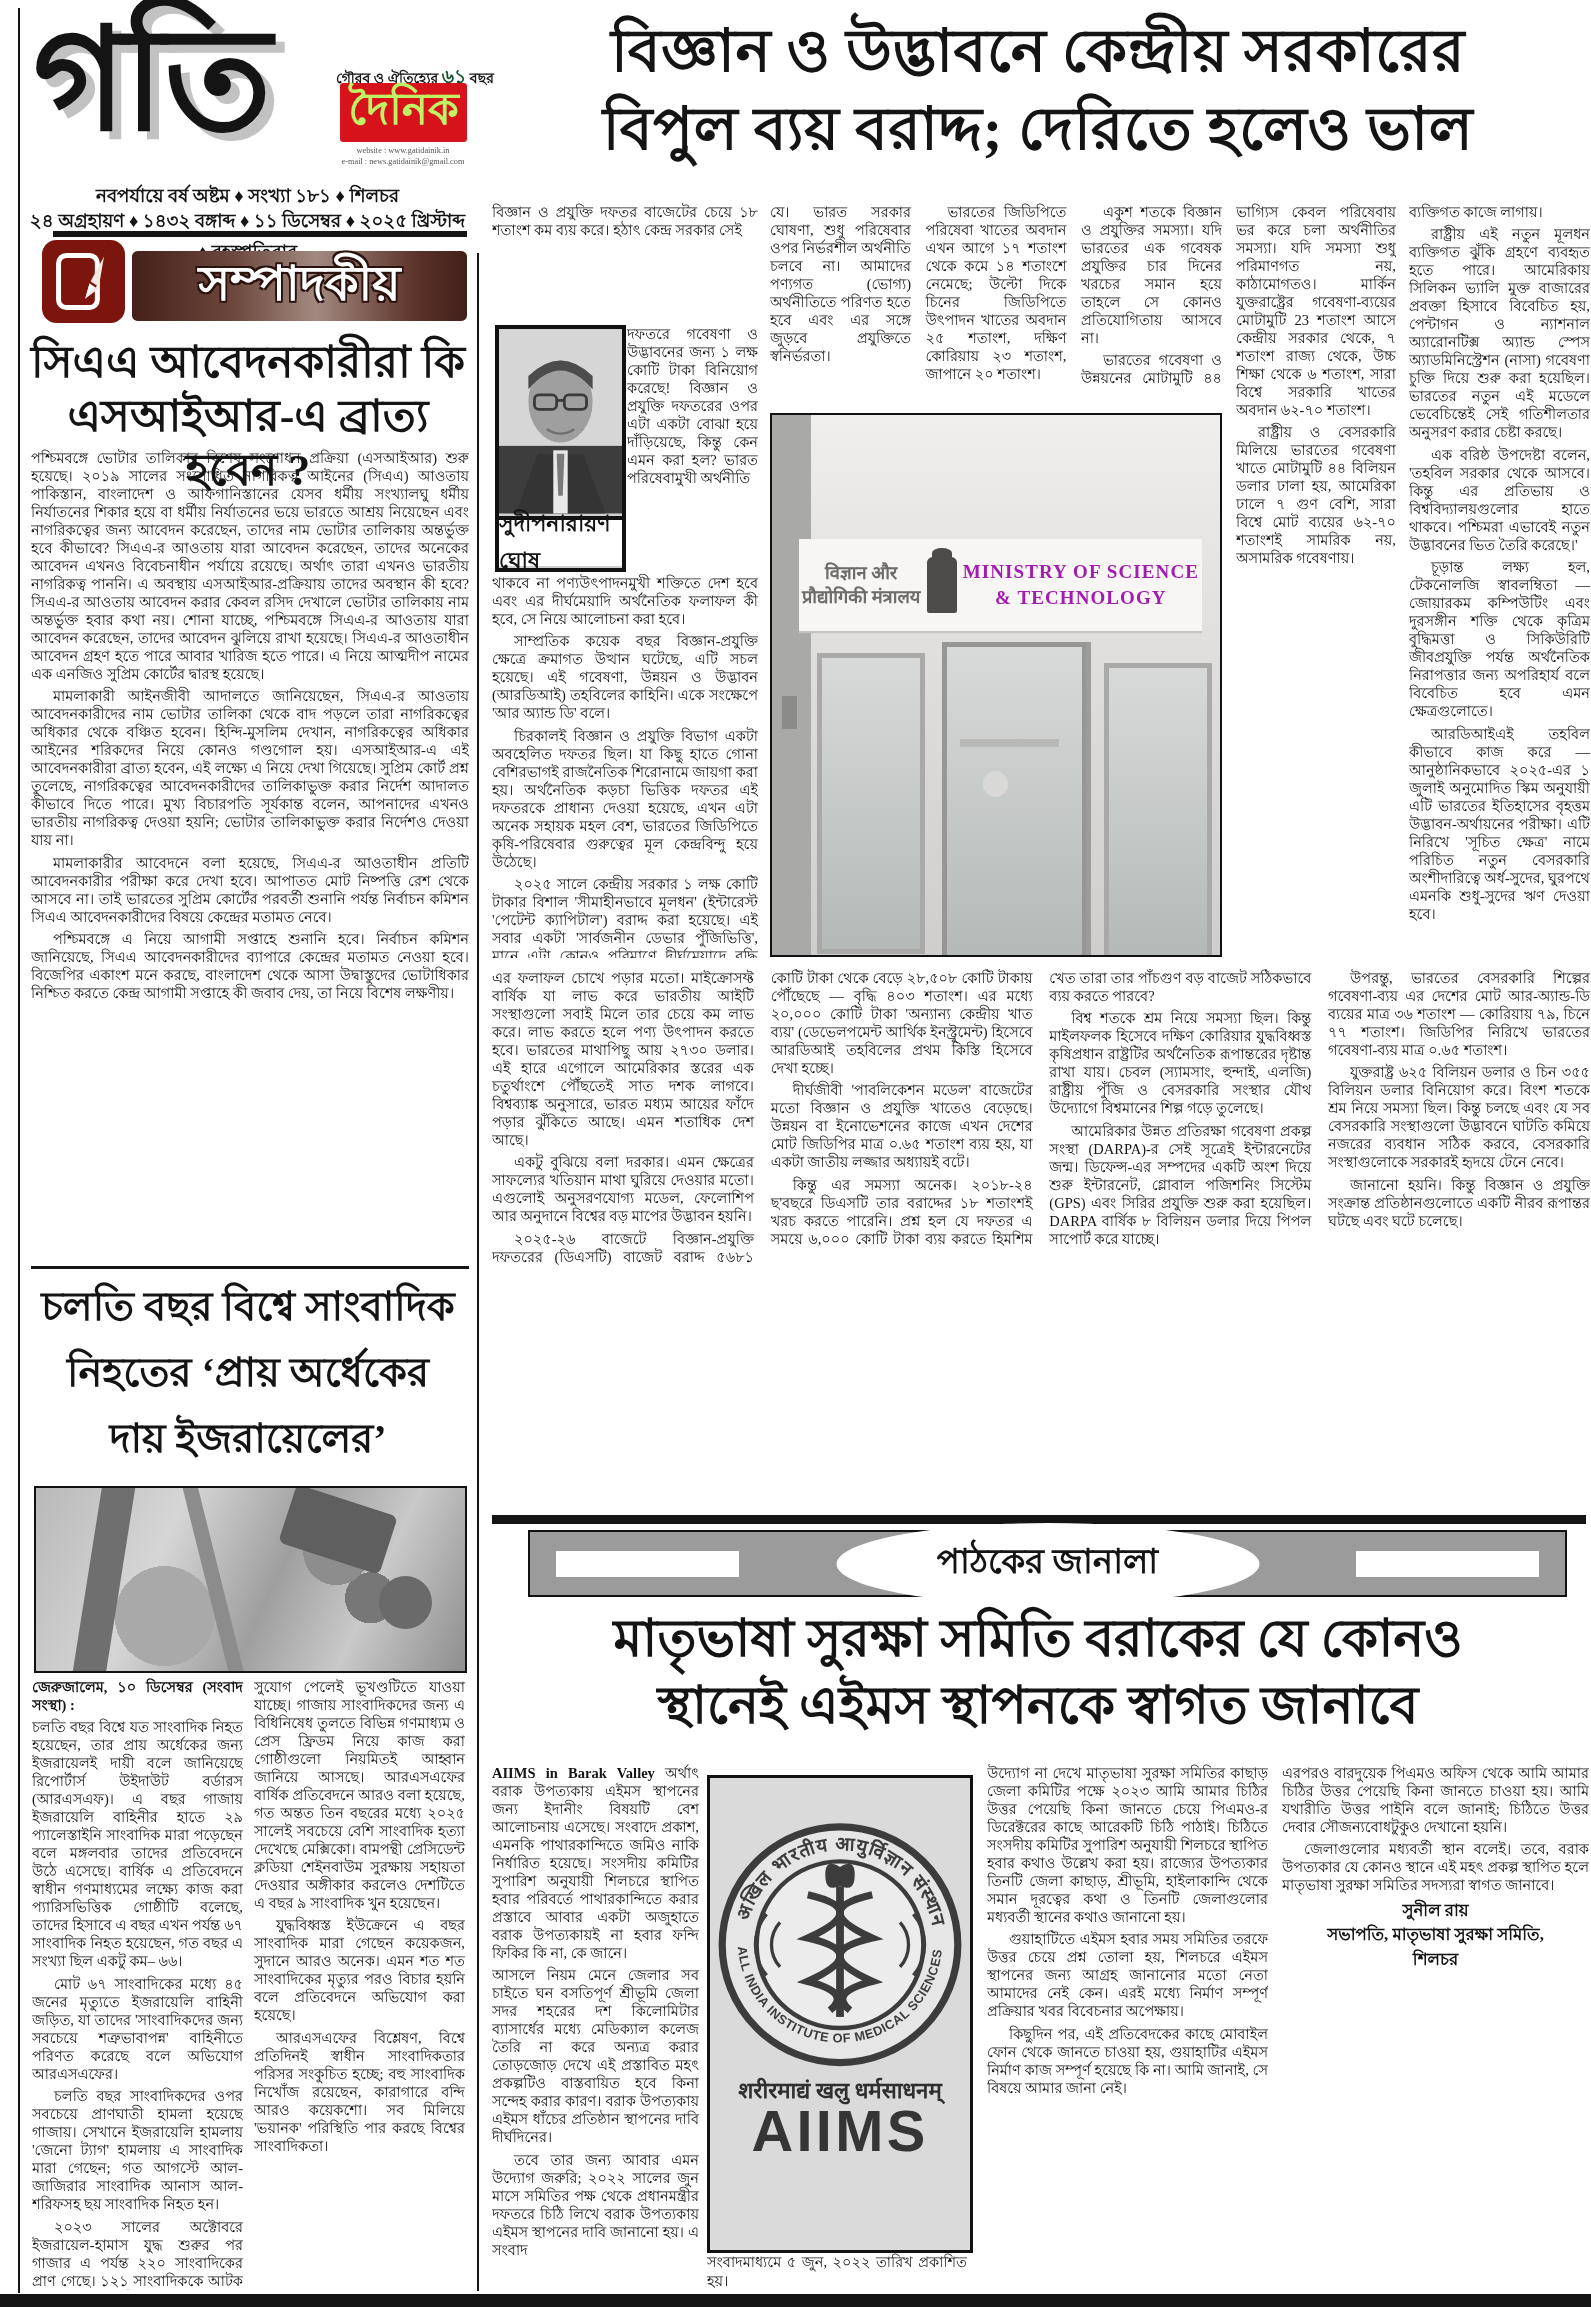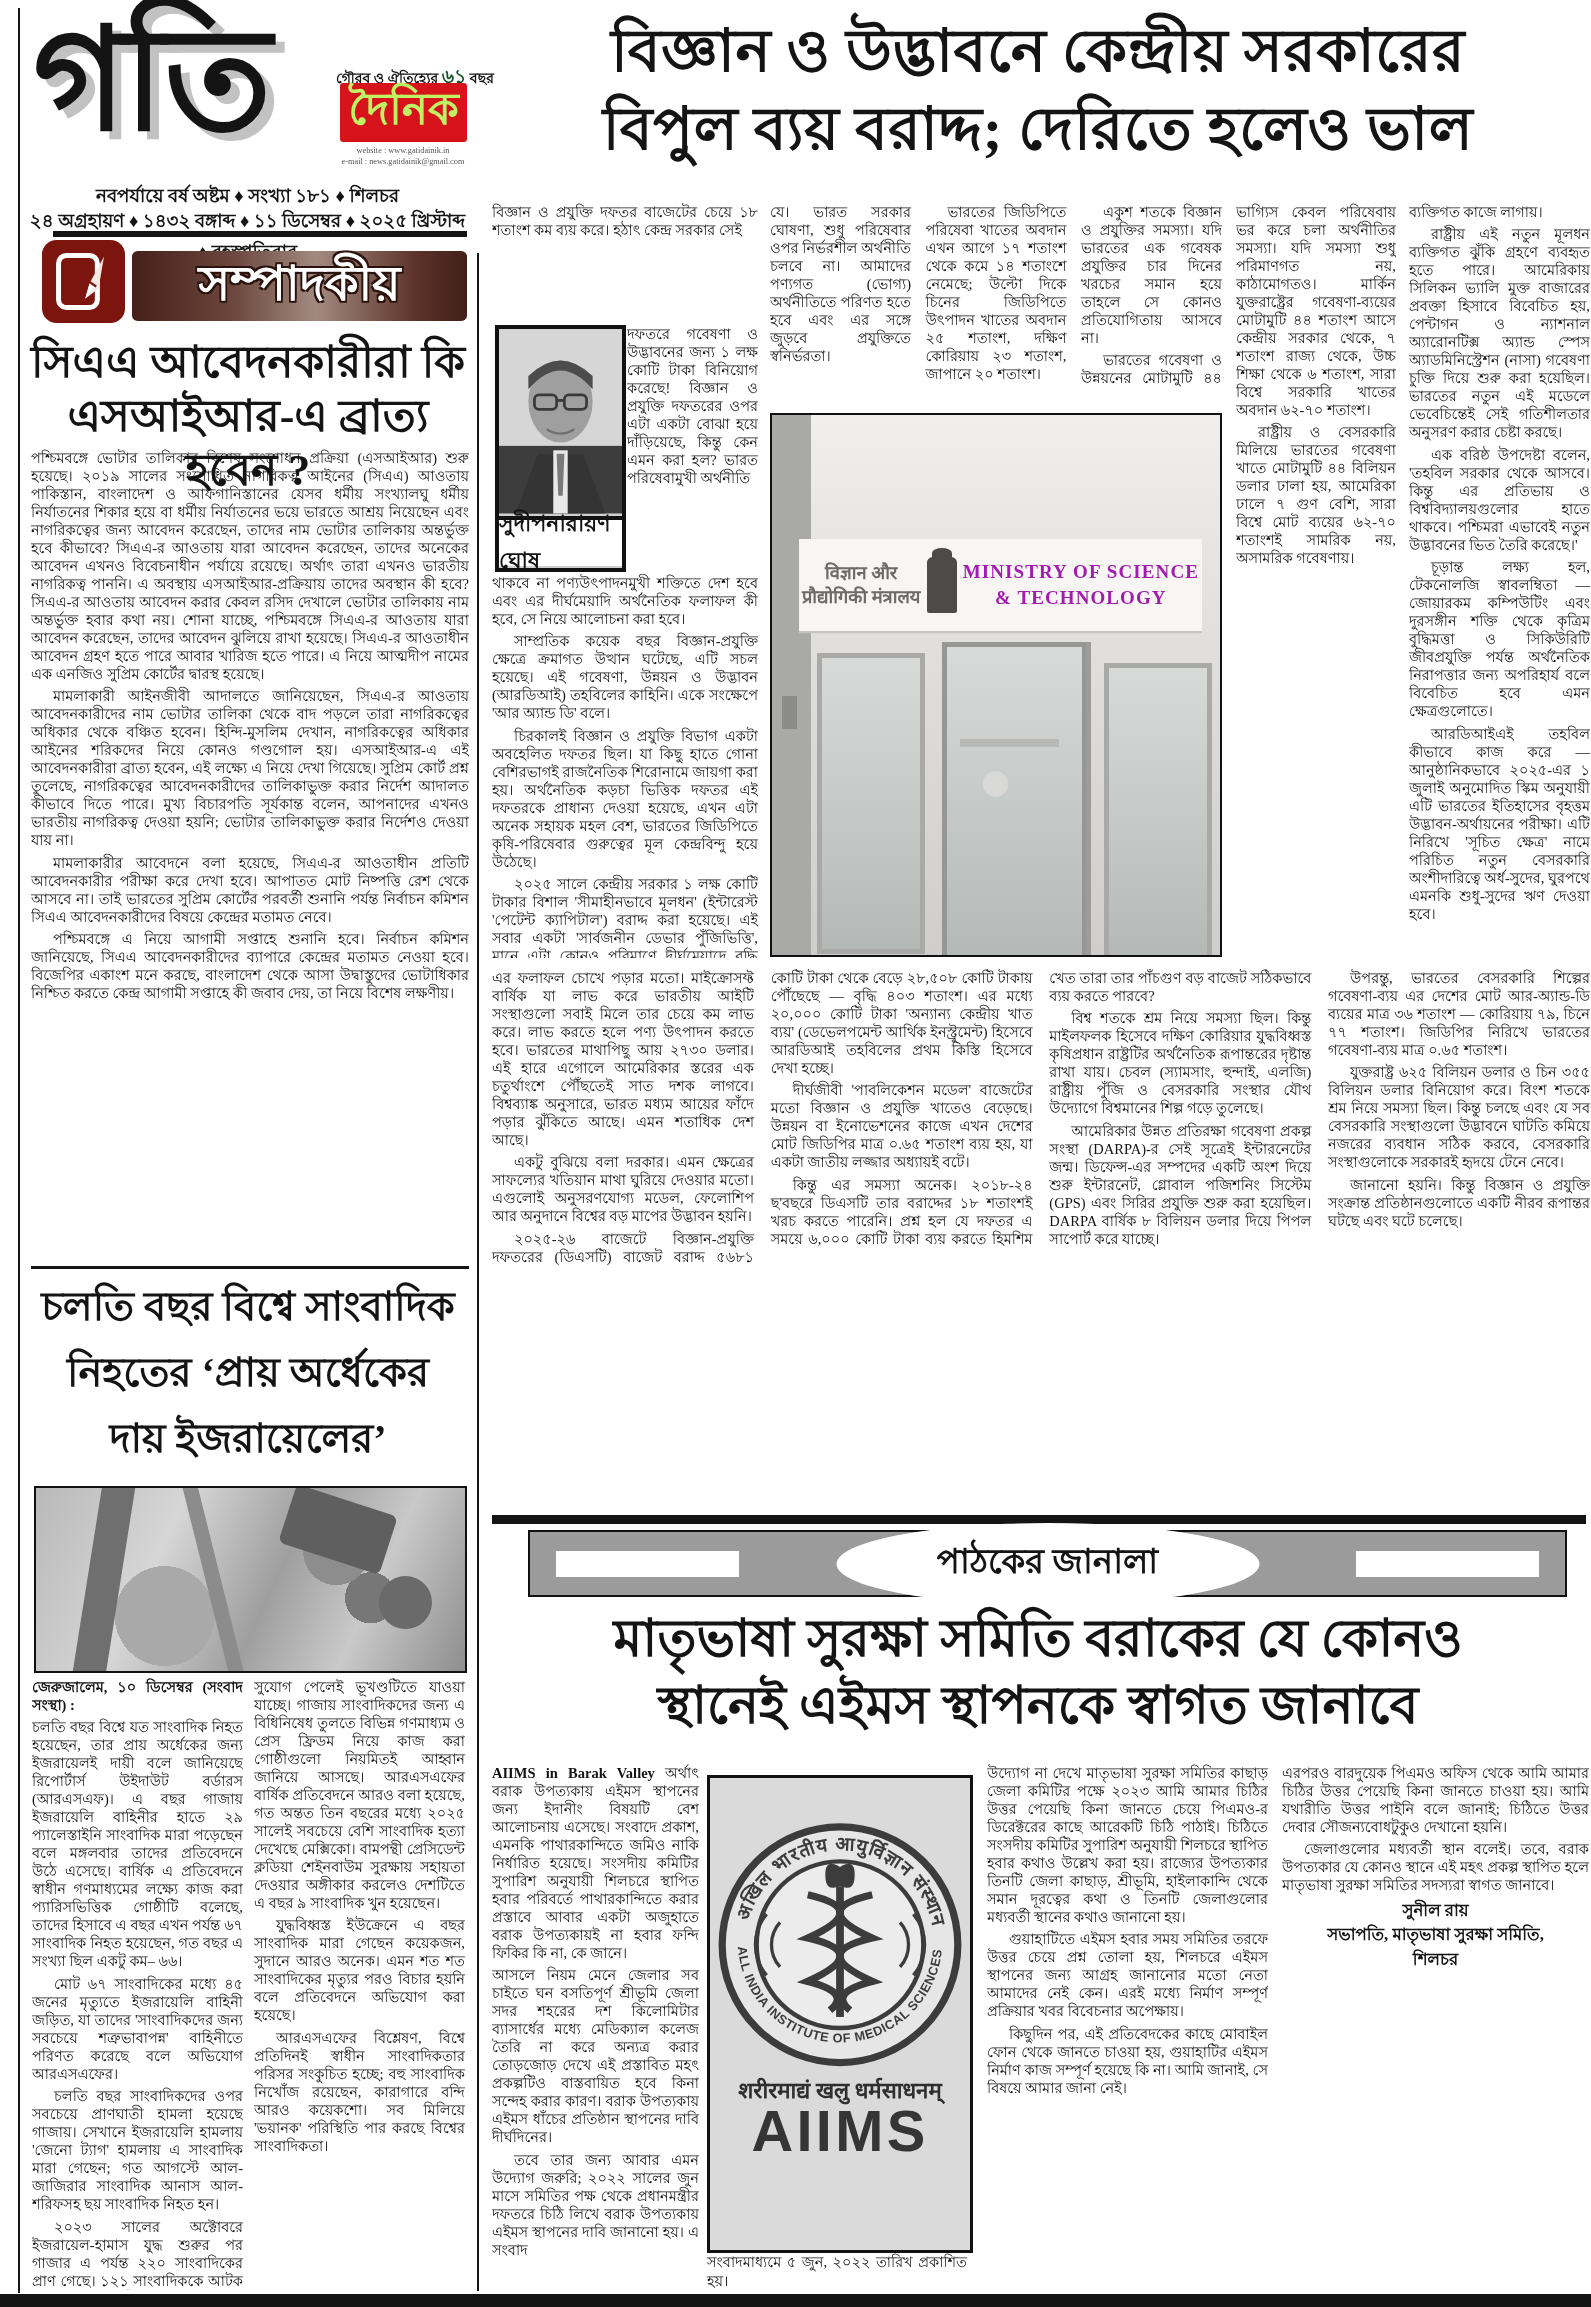--- a/index.html
+++ b/index.html
@@ -150,21 +150,21 @@
     </div>
     <div class="m-door" style="left:10%;top:44%;width:22%;height:54%"></div>
     <div class="m-door" style="left:38%;top:42%;width:30%;height:58%;border-color:#969795"></div>
     <div class="m-bar" style="left:70%;top:42%;width:5.6px;height:58%"></div>
     <div class="m-door" style="left:74%;top:46%;width:22%;height:54%"></div>
     <div class="m-bar" style="left:42%;top:60%;width:22%;height:7.8px;background:#b9bab8"></div>
     <div class="m-bar" style="left:47%;top:66%;width:25.6px;height:25.6px;border-radius:50%;background:#d8d9d7"></div>
   </div>
 
   <div class="abs col" style="left:1236px;top:203px;width:160px;height:751px">
-      <p class="para">ভাগ্যিস কেবল পরিষেবায় ভর করে চলা অর্থনীতির সমস্যা। যদি সমস্যা শুধু পরিমাণগত নয়, কাঠামোগতও। মার্কিন যুক্তরাষ্ট্রের গবেষণা-ব্যয়ের মোটামুটি ৪৪ শতাংশ আসে কেন্দ্রীয় সরকার থেকে, ৭ শতাংশ রাজ্য থেকে, উচ্চ শিক্ষা থেকে ৬ শতাংশ, সারা বিশ্বে সরকারি খাতের অবদান ৬২-৭০ শতাংশ।</p>
+      <p class="para">ভাগ্যিস কেবল পরিষেবায় ভর করে চলা অর্থনীতির সমস্যা। যদি সমস্যা শুধু পরিমাণগত নয়, কাঠামোগতও। মার্কিন যুক্তরাষ্ট্রের গবেষণা-ব্যয়ের মোটামুটি 23 শতাংশ আসে কেন্দ্রীয় সরকার থেকে, ৭ শতাংশ রাজ্য থেকে, উচ্চ শিক্ষা থেকে ৬ শতাংশ, সারা বিশ্বে সরকারি খাতের অবদান ৬২-৭০ শতাংশ।</p>
       <p class="para">রাষ্ট্রীয় ও বেসরকারি মিলিয়ে ভারতের গবেষণা খাতে মোটামুটি ৪৪ বিলিয়ন ডলার ঢালা হয়, আমেরিকা ঢালে ৭ গুণ বেশি, সারা বিশ্বে মোট ব্যয়ের ৬২-৭০ শতাংশই সামরিক নয়, অসামরিক গবেষণায়।</p>
     </div>
   <div class="abs col" style="left:1409px;top:203px;width:181px;height:751px">
       <p class="para">ব্যক্তিগত কাজে লাগায়।</p>
       <p class="para">রাষ্ট্রীয় এই নতুন মূলধন ব্যক্তিগত ঝুঁকি গ্রহণে ব্যবহৃত হতে পারে। আমেরিকায় সিলিকন ভ্যালি মুক্ত বাজারের প্রবক্তা হিসাবে বিবেচিত হয়, পেন্টাগন ও ন্যাশনাল অ্যারোনটিক্স অ্যান্ড স্পেস অ্যাডমিনিস্ট্রেশন (নাসা) গবেষণা চুক্তি দিয়ে শুরু করা হয়েছিল। ভারতের নতুন এই মডেলে ভেবেচিন্তেই সেই গতিশীলতার অনুসরণ করার চেষ্টা করছে।</p>
       <p class="para">এক বরিষ্ঠ উপদেষ্টা বলেন, 'তহবিল সরকার থেকে আসবে। কিন্তু এর প্রতিভায় ও বিশ্ববিদ্যালয়গুলোর হাতে থাকবে। পশ্চিমরা এভাবেই নতুন উদ্ভাবনের ভিত তৈরি করেছে।'</p>
       <p class="para">চূড়ান্ত লক্ষ্য হল, টেকনোলজি স্বাবলম্বিতা — জোয়ারকম কম্পিউটিং এবং দুরসঙ্গীন শক্তি থেকে কৃত্রিম বুদ্ধিমত্তা ও সিকিউরিটি জীবপ্রযুক্তি পর্যন্ত অর্থনৈতিক নিরাপত্তার জন্য অপরিহার্য বলে বিবেচিত হবে এমন ক্ষেত্রগুলোতে।</p>
       <p class="para">আরডিআইএই তহবিল কীভাবে কাজ করে — আনুষ্ঠানিকভাবে ২০২৫-এর ১ জুলাই অনুমোদিত স্কিম অনুযায়ী এটি ভারতের ইতিহাসের বৃহত্তম উদ্ভাবন-অর্থায়নের পরীক্ষা। এটি নিরিখে 'সূচিত ক্ষেত্র' নামে পরিচিত নতুন বেসরকারি অংশীদারিত্বে অর্ধ-সুদের, ঘুরপথে এমনকি শুধু-সুদের ঋণ দেওয়া হবে।</p>
     </div>
 

